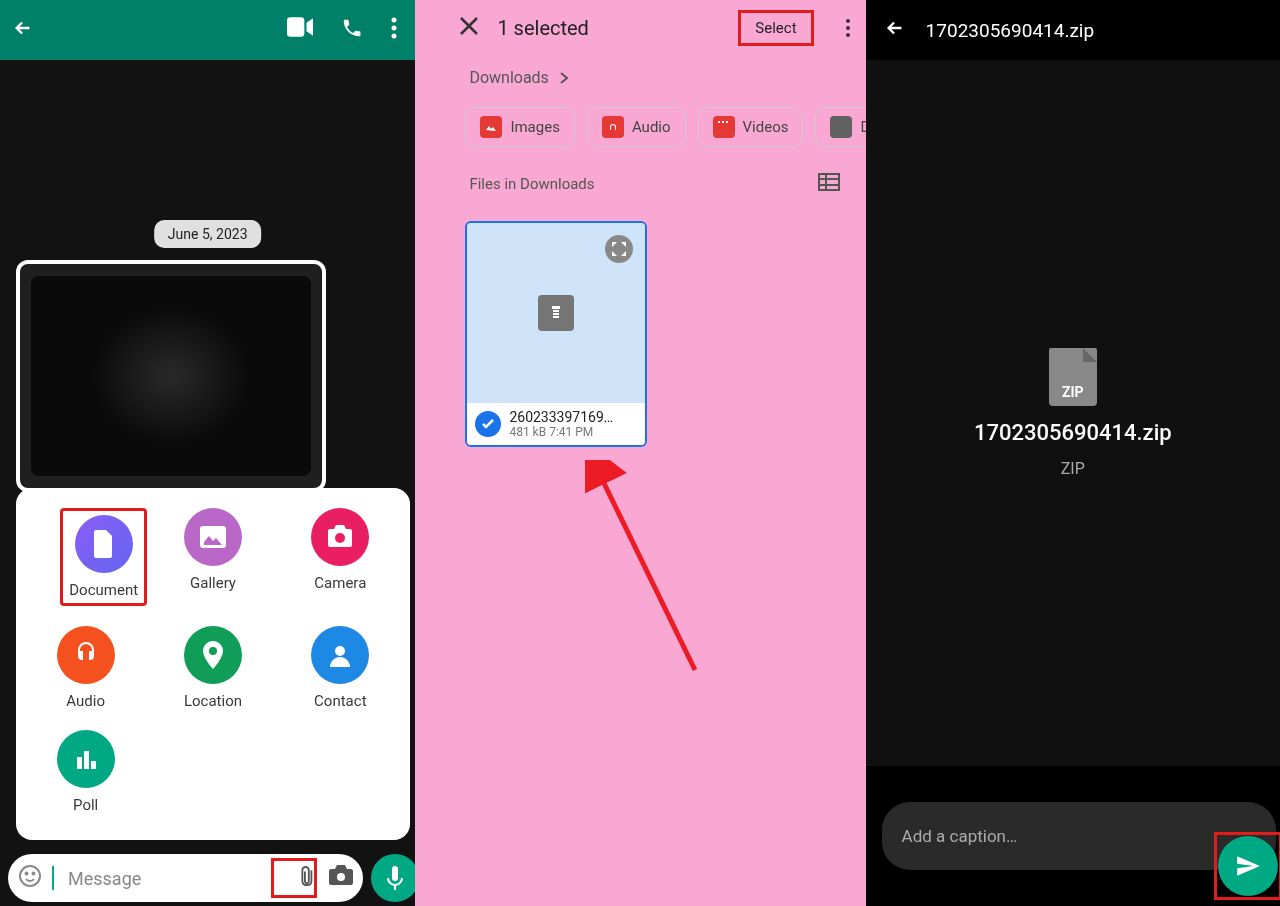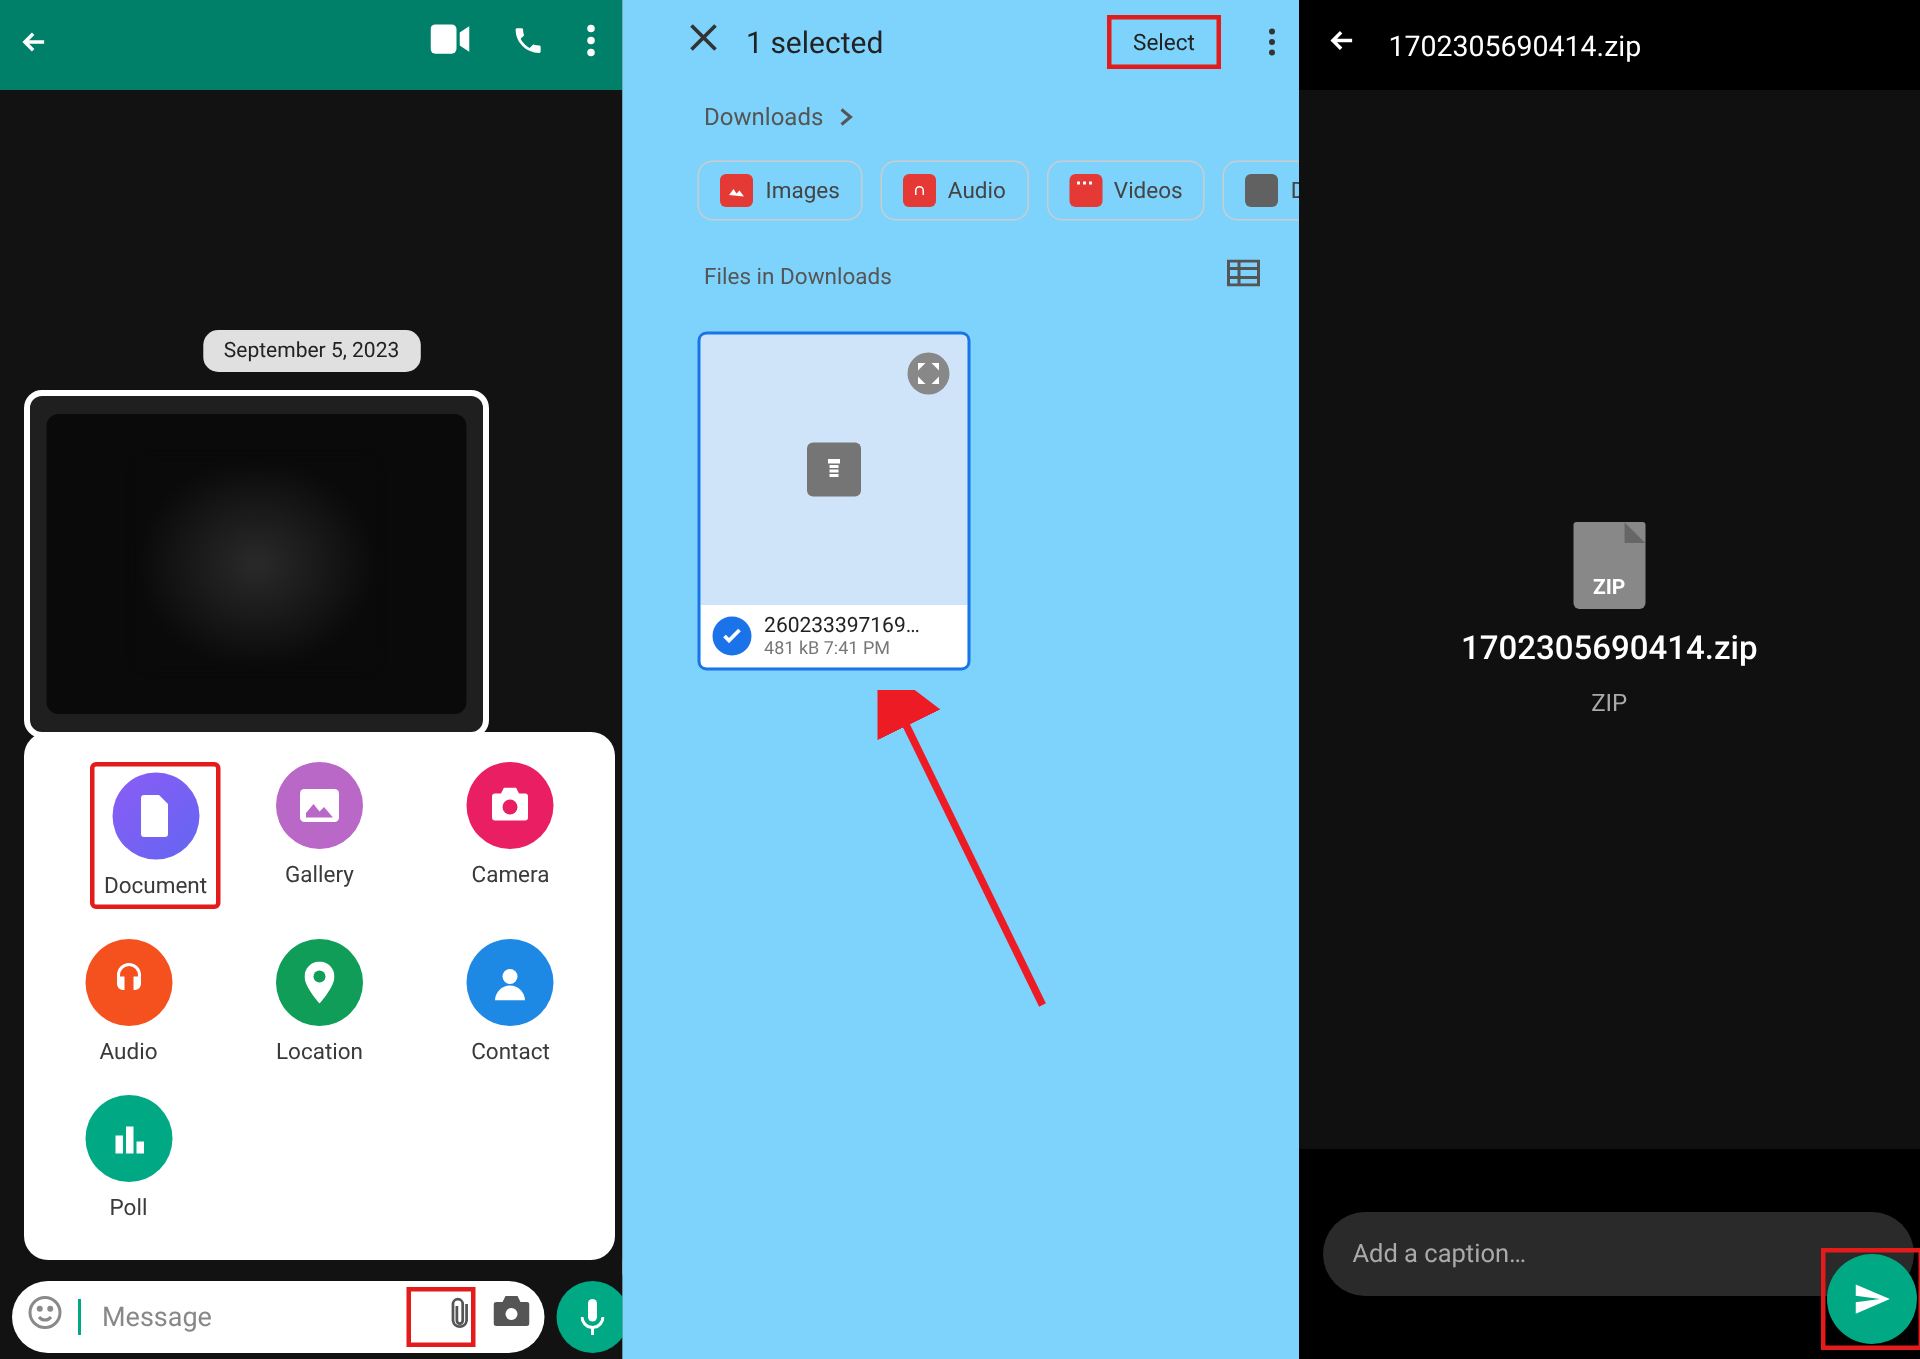--- a/index.html
+++ b/index.html
@@ -1,20 +1,20 @@
 <!DOCTYPE html>
 <html><head>
 <meta charset="utf-8">
 <style>
   * { margin: 0; padding: 0; box-sizing: border-box; }
   body { font-family: -apple-system, BlinkMacSystemFont, "Segoe UI", Roboto, sans-serif; background: #fff; width: 1280px; height: 906px; overflow: hidden; }
   .container { display: flex; width: 1280px; height: 906px; }
   .panel { position: relative; height: 906px; overflow: hidden; }
   .panel-1 { width: 427px; background: #121212; }
-  .panel-2 { width: 462px; background: #7dd3fc; padding-left: 28px; }
+  .panel-2 { width: 462px; background: #f9a8d4; padding-left: 28px; }
   .panel-3 { width: 426px; background: #000; }
 
   
   .wa-header { height: 60px; background: #008069; display: flex; align-items: center; padding: 0 12px; }
   .wa-back { color: #fff; width: 30px; }
   .wa-header-space { flex: 1; }
   .wa-header-icons { display: flex; gap: 28px; color: #fff; font-size: 22px; padding-right: 6px; }
   .chat-area { background: #121212; position: relative; height: calc(906px - 60px - 66px); }
   .date-chip { position: absolute; top: 160px; left: 50%; transform: translateX(-50%); background: #e0e0e0; color: #222; padding: 6px 14px; border-radius: 10px; font-size: 14px; }
   .msg-bubble { position: absolute; top: 200px; left: 16px; width: 310px; height: 232px; background: #1f1f1f; border: 4px solid #fff; border-radius: 12px; display: flex; align-items: center; justify-content: center; }
@@ -79,21 +79,21 @@
   .p3-back { color: #fff; font-size: 22px; }
   .p3-title { color: #fff; font-size: 19px; }
   .p3-body { height: calc(906px - 60px - 140px); background: #101010; display: flex; flex-direction: column; align-items: center; justify-content: center; gap: 14px; }
   .p3-zipcard { display: flex; flex-direction: column; align-items: center; gap: 14px; }
   .p3-zipicon { width: 48px; height: 58px; background: #888; border-radius: 2px 2px 4px 4px; position: relative; display:flex; align-items:flex-end; justify-content:center; padding-bottom:6px; }
   .p3-zipicon::before { content:''; position:absolute; top:0; right:0; width:14px; height:14px; background:#666; clip-path: polygon(0 0, 100% 100%, 0 100%); }
   .p3-ziptxt { color:#fff; font-weight:bold; font-size:14px; }
   .p3-filename { color: #fff; font-size: 22px; font-weight: 500; }
   .p3-filetype { color: #aaa; font-size: 16px; }
   .p3-footer { position: absolute; bottom: 0; left: 0; width: 426px; height: 140px; background: #000; display: flex; align-items: center; padding: 0 16px; }
-  .p3-caption { flex: 1; background: #2a2a2a; border-radius: 28px; height: 56px; display: flex; align-items: center; padding: 0 20px; color: #aaa; font-size: 17px; }
+  .p3-caption { flex: 1; background: #2a2a2a; border-radius: 28px; height: 68px; display: flex; align-items: center; padding: 0 20px; color: #aaa; font-size: 17px; }
   .p3-send { position: absolute; right: 14px; bottom: 10px; width: 60px; height: 60px; border-radius: 50%; background: #00a884; display: flex; align-items: center; justify-content: center; }
   .p3-send-box { position: absolute; right: 10px; bottom: 6px; width: 68px; height: 68px; border: 3px solid #e41b1b; }
   .p3-send svg { fill: #fff; }
 </style>
 </head>
 <body>
 
 <div class="container">
 
   <div class="panel panel-1">
@@ -119,21 +119,21 @@
         <span>
           <svg width="6" height="22" viewBox="0 0 6 22" fill="#fff">
               <circle cx="3" cy="3" r="2.5"></circle>
               <circle cx="3" cy="11" r="2.5"></circle>
               <circle cx="3" cy="19" r="2.5"></circle>
             </svg>
         </span>
       </div>
     </div>
     <div class="chat-area">
-      <div class="date-chip">September 5, 2023</div>
+      <div class="date-chip">June 5, 2023</div>
       <div class="msg-bubble">
         <div class="msg-inner">
           <div class="video-blur"></div>
           <div class="video-size">
             <span class="dl">↓</span>
             <span>21 MB</span>
           </div>
         </div>
       </div>
     </div>

